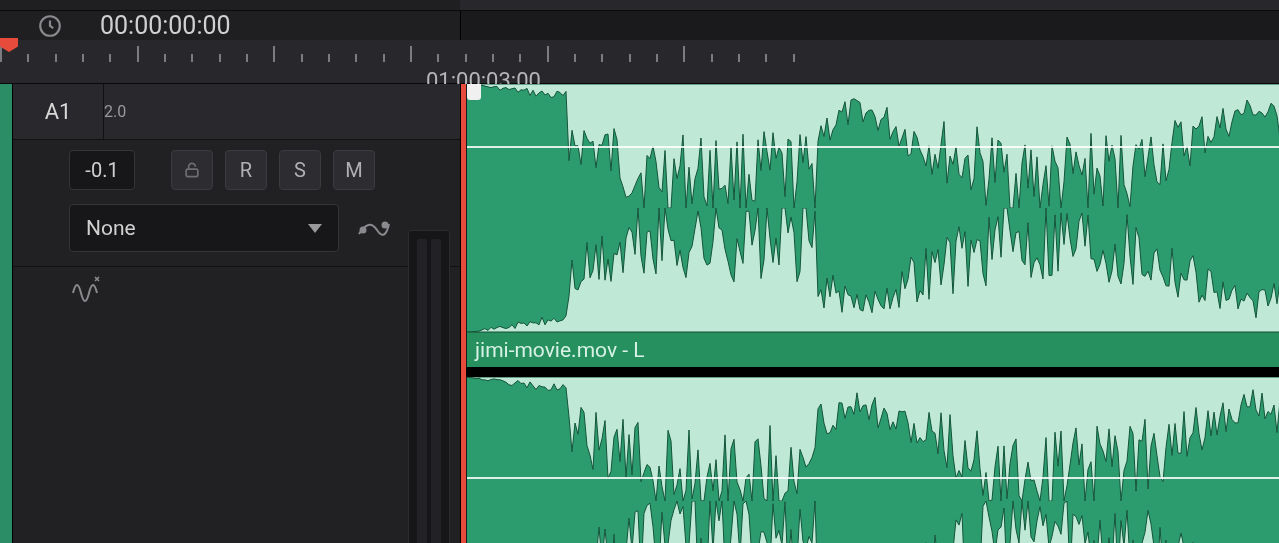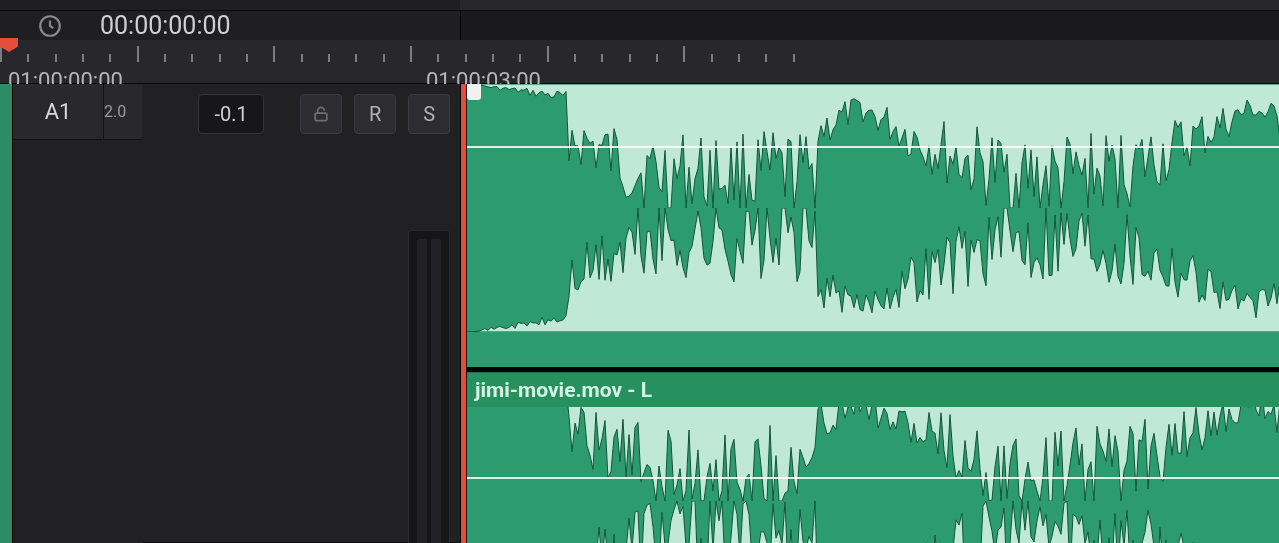--- a/index.html
+++ b/index.html
@@ -113,20 +113,21 @@
     background:#2a8d66;  
     border-right:1px solid #000;
   }
 
   .panel {
     width: 448px;
     box-sizing:border-box;
     background:#212124;
     border-right:1px solid #000;
     display:flex;
+    flex-direction:column;
   }
 
   .track-header-row {
     height:56px;
     display:flex;
     align-items:center;
     border-bottom:1px solid #111;
     background:#28282d;
     box-sizing:border-box;
     padding:0 16px 0 0;
@@ -259,21 +260,21 @@
     background:#e64b3c;
     z-index:15;
   }
 
   .clip {
     position:absolute;
     left:6px; right:0;
     background:#2c9c6f;
     overflow:hidden;
   }
-  .clip-upper { top:0; height:323px;font-weight:bold; }
+  .clip-upper { top:0; height:283px; }
   .clip-lower { top:293px; height:250px; }
 
   .clip-handle {
     position:absolute;
     left:0; top:0;
     width:14px;height:16px;
     background:#f0f0f0;
     border-radius:0 0 3px 3px;
     z-index:5;
   }
@@ -371,21 +372,20 @@
           <div class="tick minor" style="left: 574px;"></div>
           <div class="tick minor" style="left: 601.333px;"></div>
           <div class="tick minor" style="left: 628.667px;"></div>
           <div class="tick minor" style="left: 656px;"></div>
           <div class="tick major" style="left: 683.333px;"></div>
           <div class="tick minor" style="left: 710.667px;"></div>
           <div class="tick minor" style="left: 738px;"></div>
           <div class="tick minor" style="left: 765.333px;"></div>
           <div class="tick minor" style="left: 792.667px;"></div>
         </div>
-      <div class="ruler-label" style="left:8px">01:00:00:00</div>
       <div class="ruler-label" style="left:426px">01:00:03:00</div>
     </div>
   </div>
 
   <div class="row-tracks">
 
     <div class="gutter"></div>
 
     <div class="panel">
 
@@ -402,20 +402,33 @@
             <svg width="20" height="20" viewBox="0 0 24 24" fill="none" stroke="currentColor" stroke-width="2">
               <rect x="5" y="11" width="14" height="9" rx="2"></rect>
               <path d="M8 11V8a4 4 0 0 1 8 0"></path>
             </svg>
           </div>
           <div class="sq">R</div>
           <div class="sq">S</div>
           <div class="sq">M</div>
         </div>
 
+        <div class="ctrl-row2">
+          <div class="dropdown">
+            <span>None</span>
+            <span class="chevron"></span>
+          </div>
+          <div class="curve-icon">
+            <svg width="34" height="24" viewBox="0 0 34 24" fill="none" stroke="#8a8a8e" stroke-width="2">
+              <path d="M2 18 Q 12 2 20 14 T 32 8"></path>
+              <circle cx="6" cy="14" r="2.5" fill="#8a8a8e"></circle>
+              <circle cx="28" cy="9" r="2.5" fill="#8a8a8e"></circle>
+            </svg>
+          </div>
+        </div>
       </div>
 
       <div class="wave-icon-row">
         <div class="wave-icon">
           <svg width="34" height="30" viewBox="0 0 34 30" fill="none" stroke="#8a8a8e" stroke-width="2">
             <path d="M2 20 q4 -16 8 0 t8 0 t8 0"></path>
             <path d="M24 4 l4 4 m0 -4 l-4 4" stroke-width="1.6"></path>
           </svg>
         </div>
       </div>

